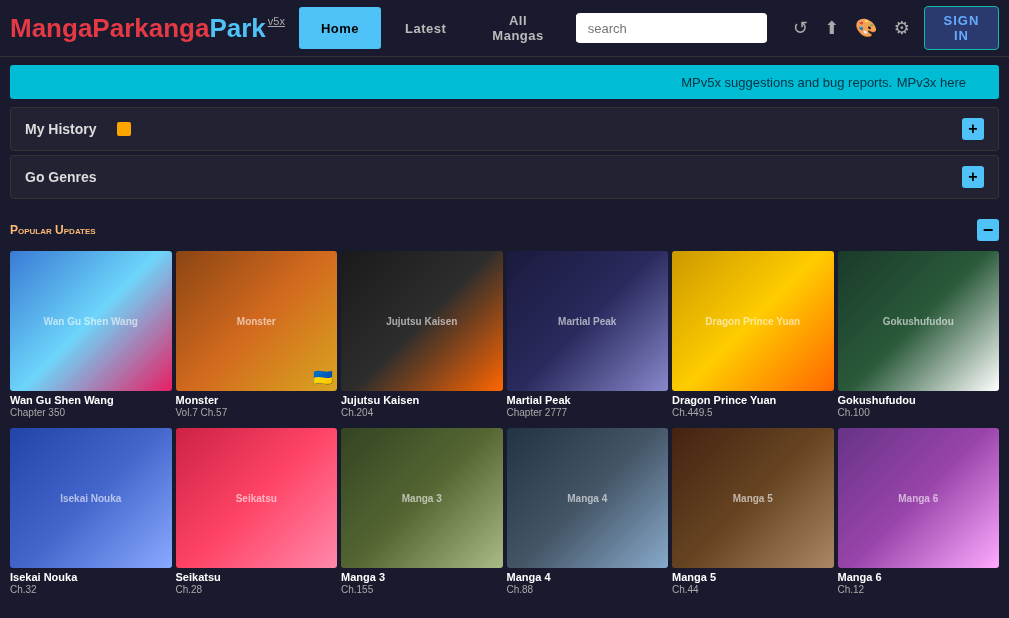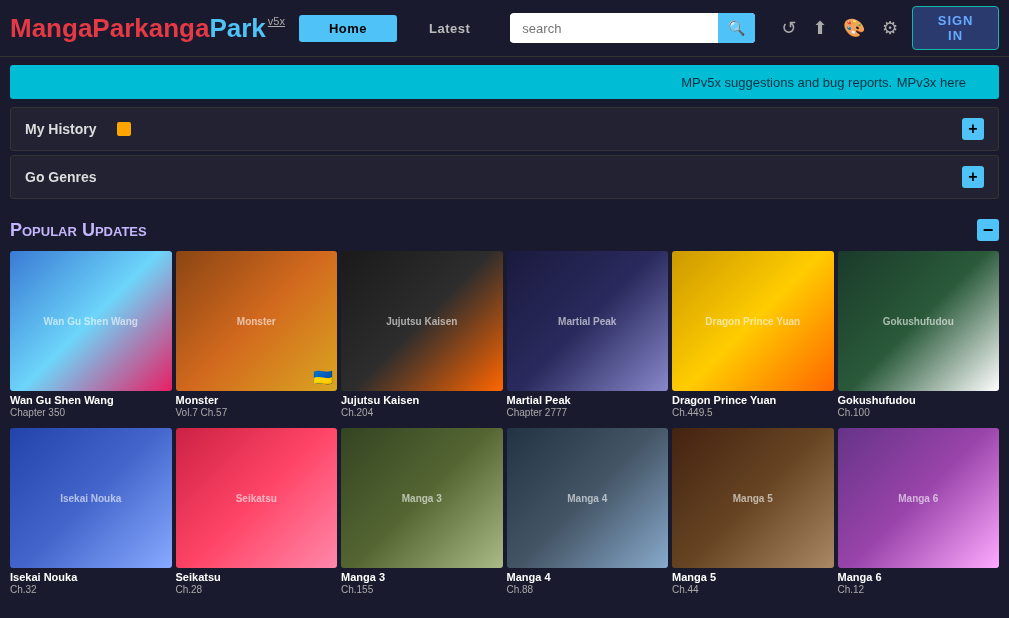--- a/index.html
+++ b/index.html
@@ -19,21 +19,21 @@
       gap: 10px;
       border-bottom: 1px solid #333;
     }
     .nav-btn {
       background: none;
       border: none;
       color: #bbb;
       font-size: 13px;
       font-weight: bold;
       cursor: pointer;
-      padding: 6px 30px;
+      padding: 6px 22px;
       border-radius: 3px;
       text-transform: capitalize;
       letter-spacing: 0.5px;
     }
     .nav-btn.active {
       background-color: #4fc3f7;
       color: #000;
     }
     .search-bar {
       display: flex;
@@ -148,23 +148,23 @@
     }
 
     
     .section-header {
       display: flex;
       align-items: center;
       justify-content: space-between;
       padding: 16px 10px 10px 10px;
     }
     .section-title {
-      font-size: 18px;
-      font-weight: bold;
-      color: #c4b5fd;
+      font-size: 12px;
+      font-weight: bold;
+      color: #fdba74;
       font-variant: small-caps;
     }
     .collapse-minus {
       background: #4fc3f7;
       color: #000;
       border: none;
       width: 22px;
       height: 22px;
       border-radius: 3px;
       font-size: 18px;
@@ -242,20 +242,21 @@
   <div style="display:flex;flex-direction:row;align-items:flex-start;">
     <span style="font-size:26px;font-weight:900;line-height:1;">
       <span style="color:#e63946;">MangaPark</span><span style="color:#e63946;">anga</span><span style="color:#4fc3f7;">Park</span>
     </span>
     <span style="font-size:11px;color:#aaa;margin-left:2px;text-decoration:underline;">v5x</span>
   </div>
 
   <nav style="display:flex;gap:2px;margin-left:4px;">
     <button class="nav-btn active">Home</button>
     <button class="nav-btn">Latest</button>
+    <button class="nav-btn">All Mangas</button>
   </nav>
 
   <div class="search-bar">
     <input class="search-input" type="text" placeholder="search" style="">
     <button class="search-btn">
       <span>🔍</span>
     </button>
   </div>
 
   <div class="header-icons">

